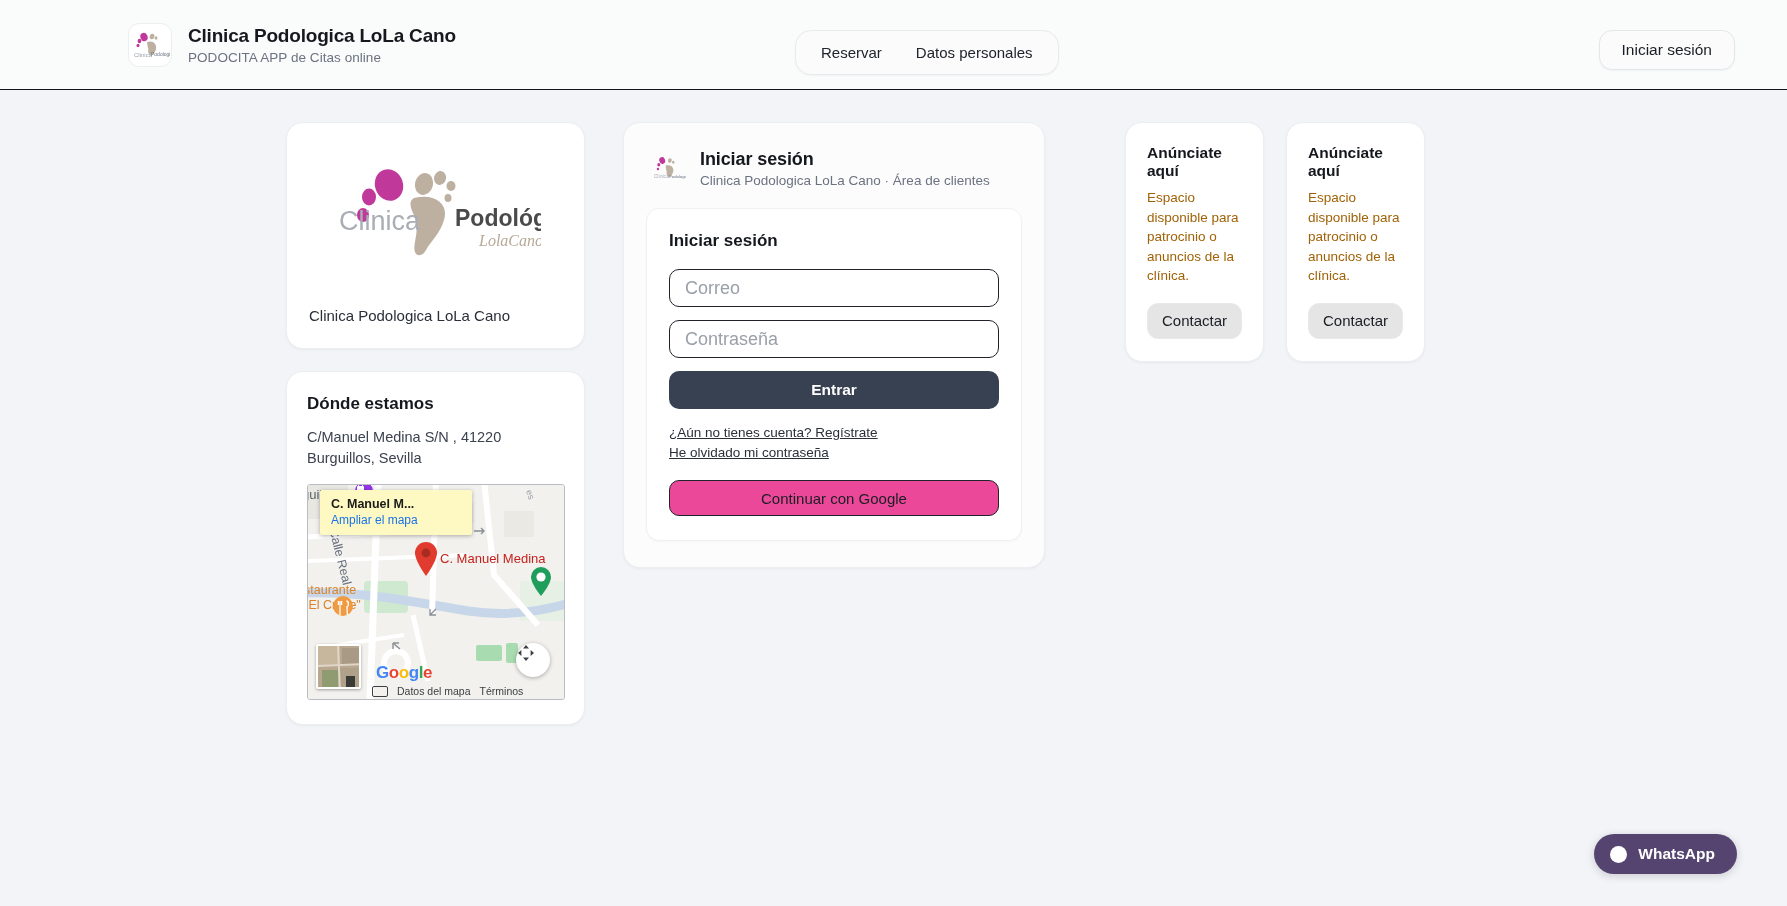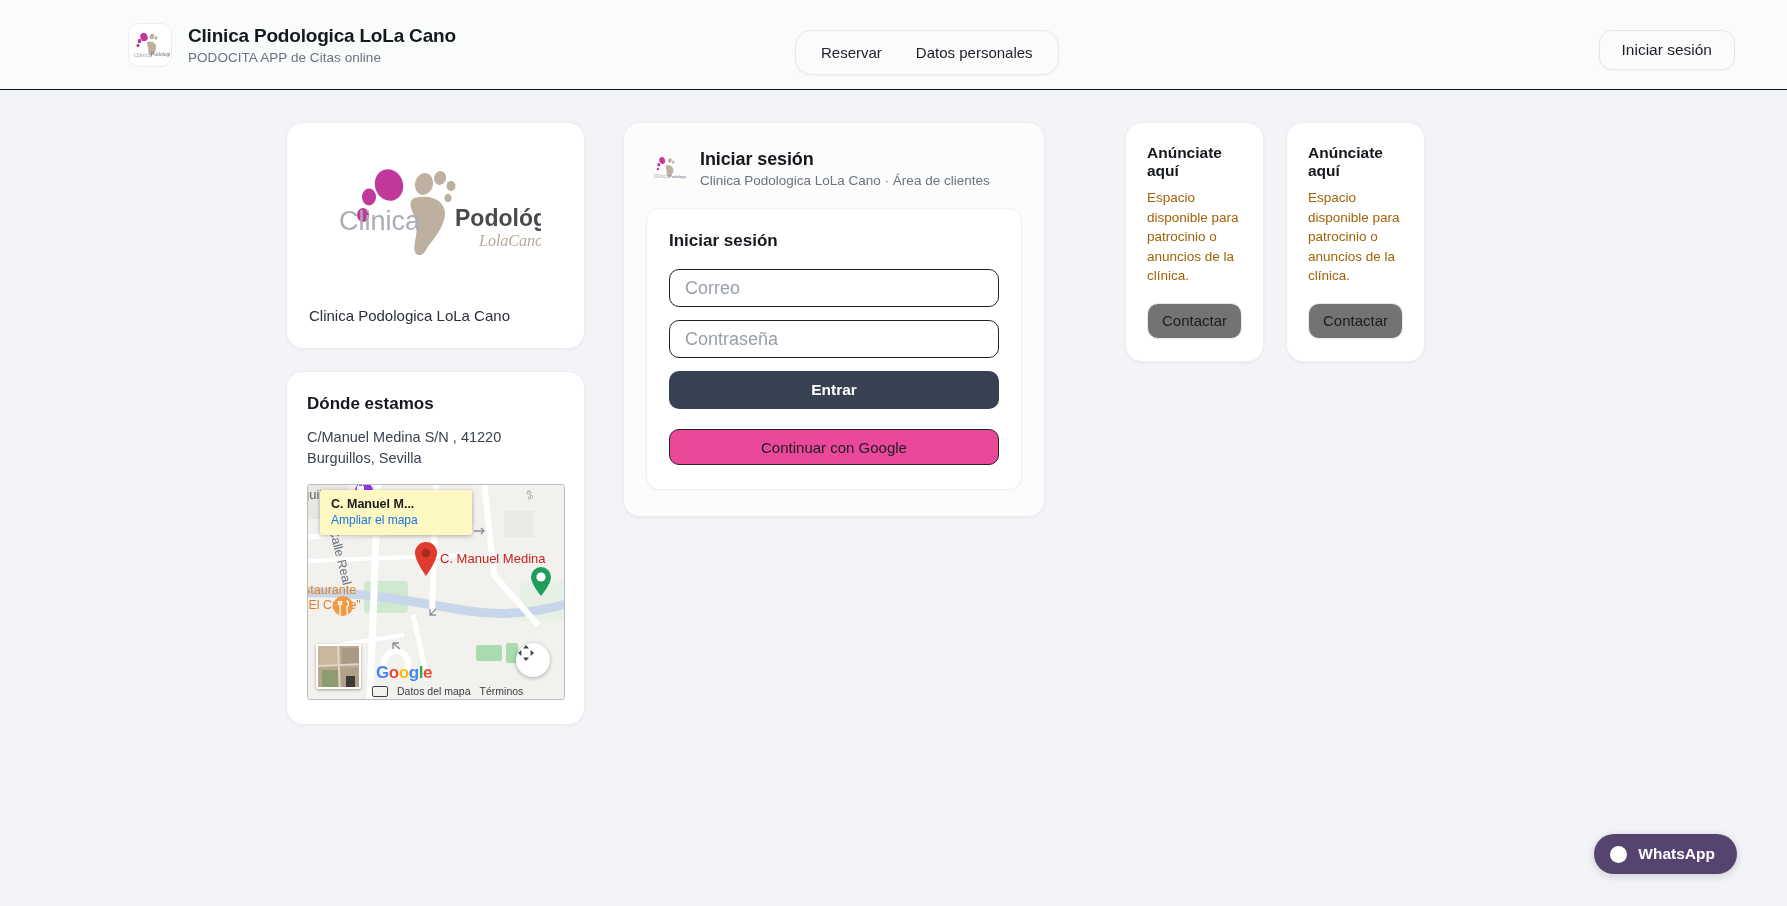--- a/index.html
+++ b/index.html
@@ -250,21 +250,21 @@
     cursor: pointer;
   }
 
   
   .ad-card { padding: 21px 21px 22px; }
   .ad-title { font-size: 15.5px; font-weight: 700; color: #15181d; margin-bottom: 8px; }
   .ad-desc { font-size: 13.5px; line-height: 1.45; color: #a16207; margin-bottom: 17px; }
   .ad-btn {
     display: block; width: 100%;
     height: 36px;
-    background: #737373;
+    background: #e5e5e5;
     border: 1px solid #e7e9ed;
     border-radius: 11px;
     font-size: 15px;
     font-family: "Liberation Sans", sans-serif;
     color: #1a1d23;
     cursor: pointer;
   }
 
   
   .wa {
@@ -478,20 +478,24 @@
 
       <div class="login-panel">
         <div class="panel-title">Iniciar sesión</div>
 
         <input class="field" type="email" placeholder="Correo" style="">
 
         <input class="field" type="password" placeholder="Contraseña" style="">
 
         <button class="btn-primary">Entrar</button>
 
+        <div class="links">
+          <a>¿Aún no tienes cuenta? Regístrate</a>
+          <a>He olvidado mi contraseña</a>
+        </div>
 
         <button class="btn-google">Continuar con Google</button>
       </div>
     </div>
   </div>
 
   <div class="col-right">
 
     <div class="card ad-card">
       <div class="ad-title">Anúnciate aquí</div>

